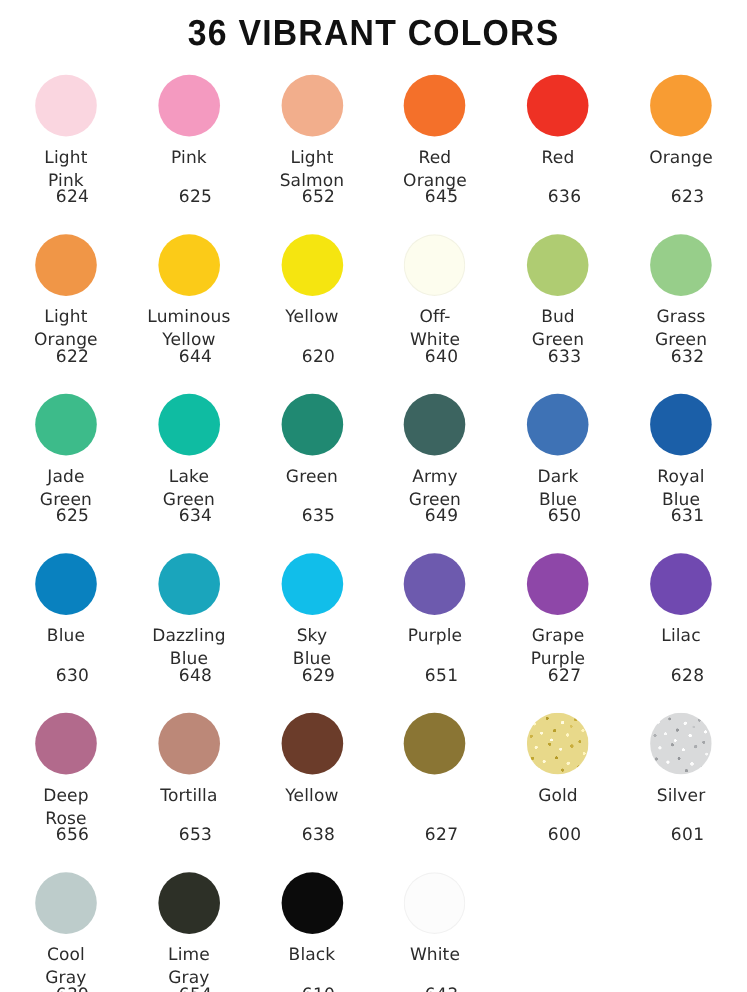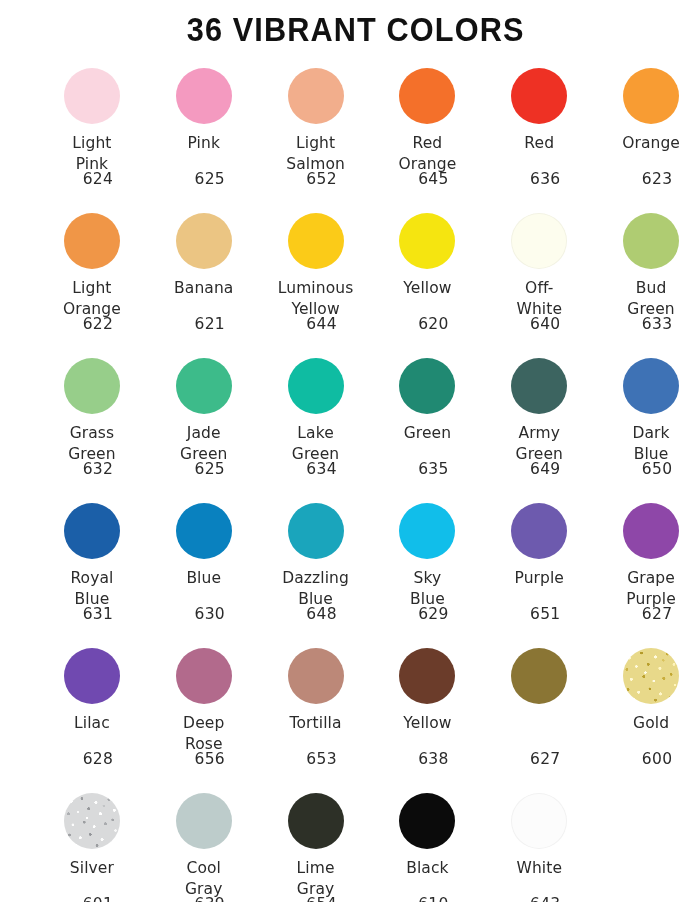--- a/index.html
+++ b/index.html
@@ -15,21 +15,20 @@
     overflow: hidden;
     position: relative;
   }
 
   #sheet {
     width: 679px;
     height: 725px;
     position: relative;
     background: #ffffff;
     box-sizing: border-box;
-    padding-left: 32px;
   }
 
   
   #title-bar {
     height: 56px;
     display: flex;
     align-items: center;
     justify-content: center;
     padding-top: 4px;
     box-sizing: border-box;
@@ -202,25 +201,20 @@
         <div class="swatch-name">Orange</div>
         <div class="swatch-code">623</div>
       </div>
       <div class="swatch-cell">
         <div class="swatch-dot" style="background-color: rgb(240, 150, 71);"></div>
         <div class="swatch-name">Light
 Orange</div>
         <div class="swatch-code">622</div>
       </div>
       <div class="swatch-cell">
-        <div class="swatch-dot" style="background-color: rgb(235, 197, 131);"></div>
-        <div class="swatch-name">Banana</div>
-        <div class="swatch-code">621</div>
-      </div>
-      <div class="swatch-cell">
         <div class="swatch-dot" style="background-color: rgb(251, 203, 24);"></div>
         <div class="swatch-name">Luminous
 Yellow</div>
         <div class="swatch-code">644</div>
       </div>
       <div class="swatch-cell">
         <div class="swatch-dot" style="background-color: rgb(245, 229, 16);"></div>
         <div class="swatch-name">Yellow</div>
         <div class="swatch-code">620</div>
       </div>

